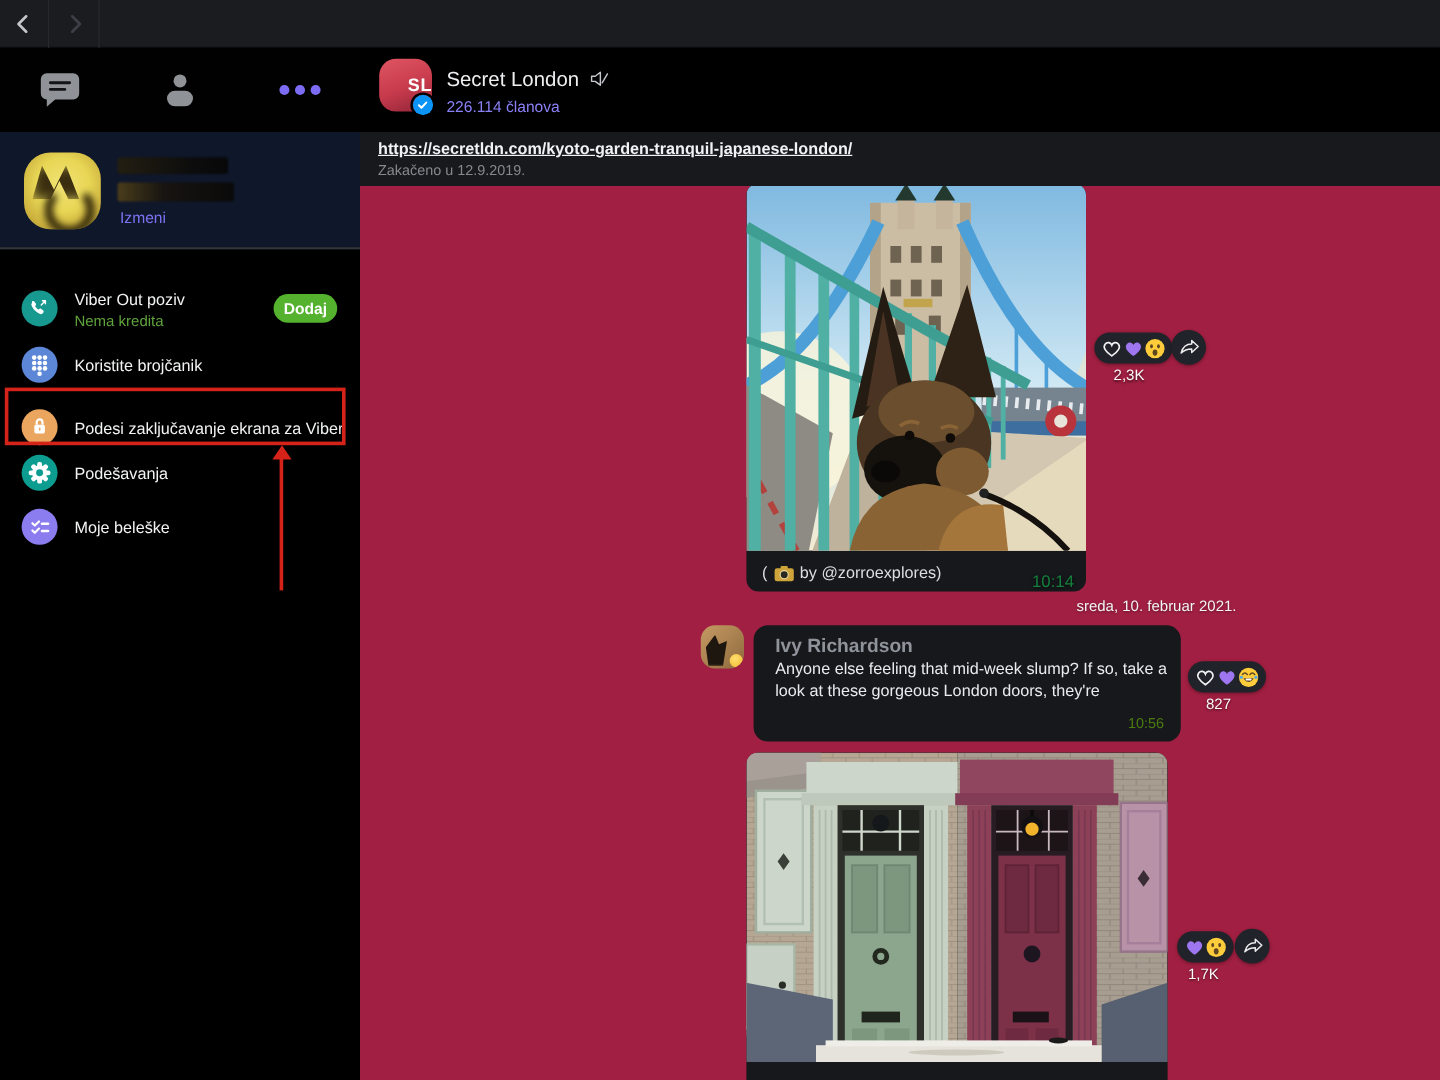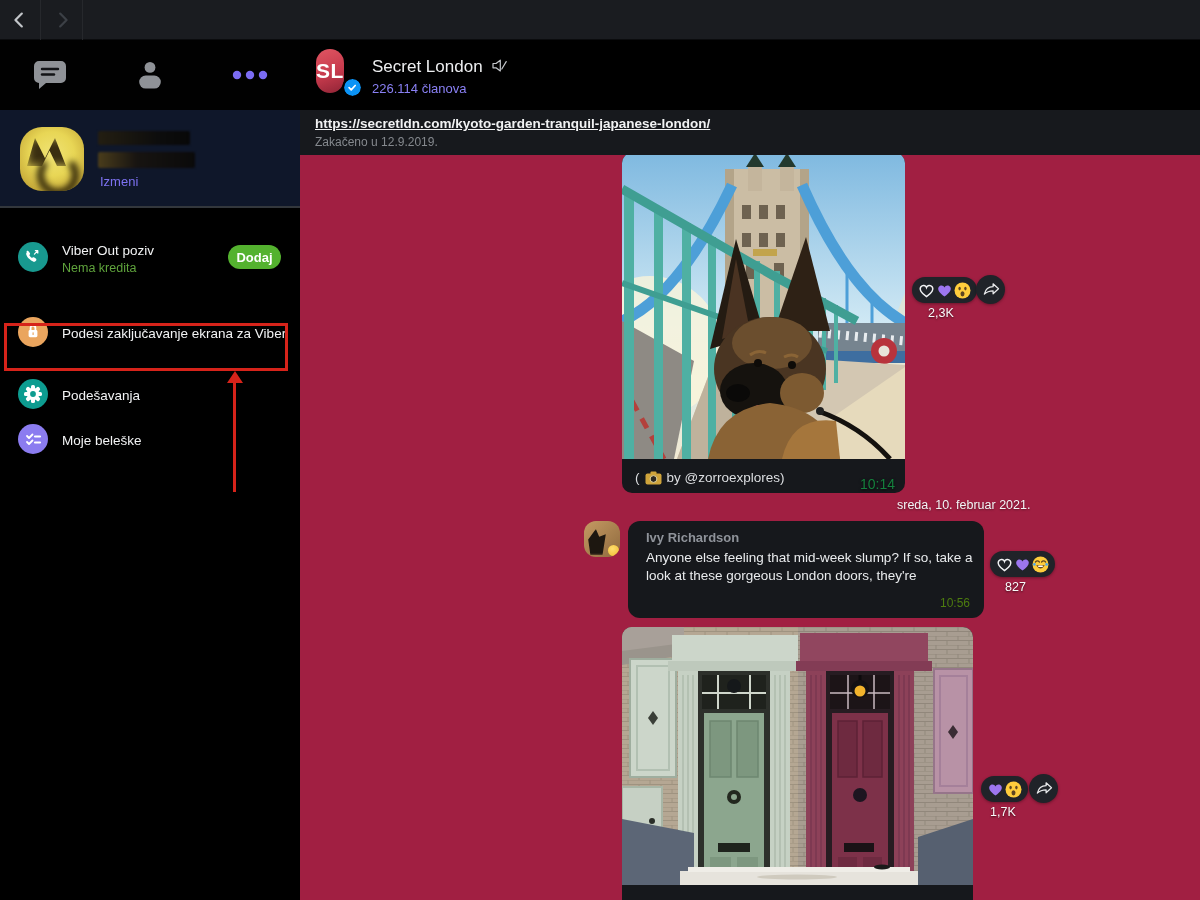--- a/index.html
+++ b/index.html
@@ -44,23 +44,23 @@
   .ic-gear{background:#0d9c90;} .ic-notes{background:#8b7cf0;} .ic-support{background:#57c56b;}
 
   
   .hl-box{position:absolute;left:4px;top:115px;width:284px;height:48px;border:3px solid #d6231a;}
   .arrow-line{position:absolute;left:233px;top:174px;width:3px;height:110px;background:#d6231a;}
   .arrow-head{position:absolute;left:227px;top:163px;width:0;height:0;
     border-left:8px solid transparent;border-right:8px solid transparent;border-bottom:12px solid #d6231a;}
 
   
   .chat-header{position:absolute;left:300px;top:40px;width:900px;height:70px;background:#000;cursor:pointer;}
-  .sl-avatar{position:absolute;left:16px;top:9px;width:28px;height:44px;border-radius:14px;
+  .sl-avatar{position:absolute;left:16px;top:9px;width:44px;height:44px;border-radius:14px;
     background:linear-gradient(160deg,#e05562 0%,#c63a4c 55%,#8f2436 100%);
-    display:flex;align-items:center;justify-content:flex-start;color:#fff;font-weight:bold;font-size:21px;letter-spacing:.5px;}
+    display:flex;align-items:center;justify-content:flex-end;color:#fff;font-weight:bold;font-size:15px;letter-spacing:.5px;}
   .verified{position:absolute;left:44px;top:39px;border-radius:50%;box-shadow:0 0 0 2px #000;}
   .chat-title{position:absolute;left:72px;top:17px;font-size:17px;color:#edeef0;display:flex;gap:7px;}
   .chat-members{position:absolute;left:72px;top:41px;font-size:13px;color:#8a80f5;}
 
   
   .chat-pinned{position:absolute;left:300px;top:110px;width:1044px;height:45px;background:#17191d;}
   .pin-link{position:absolute;left:15px;top:6px;font-size:13.5px;font-weight:bold;color:#f1f2f3;text-decoration:underline;cursor:pointer;white-space:nowrap;}
   .pin-note{position:absolute;left:15px;top:25px;font-size:12px;color:#85898e;}
 
   
@@ -73,21 +73,21 @@
   .caption-row{position:absolute;left:13px;bottom:8px;display:flex;align-items:center;gap:5px;font-size:13.5px;color:#dcdee1;}
   .date-divider{position:absolute;left:597px;top:343px;font-size:12.5px;color:#f4f4f6;text-shadow:0 1px 2px rgba(0,0,0,.4);white-space:nowrap;}
 
   .ivy-avatar{position:absolute;left:284px;top:366px;width:36px;height:36px;border-radius:12px;overflow:hidden;
     background:linear-gradient(135deg,#c59a63,#8f6a3e);cursor:pointer;}
   .ivy-avatar::before{content:"";position:absolute;left:2px;top:8px;width:22px;height:26px;background:#1d1710;
     filter:blur(1px);clip-path:polygon(20% 100%,10% 40%,45% 0,60% 30%,90% 20%,75% 100%);}
   .ivy-avatar::after{content:"";position:absolute;right:1px;bottom:1px;width:11px;height:11px;border-radius:50%;
     background:radial-gradient(circle at 40% 35%,#ffdf6e,#f0b92e);}
   .msg-ivy{left:328px;top:366px;width:356px;height:97px;border-radius:12px;overflow:visible;}
-  .ivy-name{position:absolute;left:18px;top:9px;font-size:13px;font-weight:bold;color:#8f939a;}
+  .ivy-name{position:absolute;left:18px;top:9px;font-size:16px;font-weight:bold;color:#8f939a;}
   .ivy-text{position:absolute;left:18px;top:28px;font-size:13.5px;line-height:17.5px;color:#e9ebed;}
   .ivy-line{display:block;white-space:nowrap;}
   .ivy-line3{display:flex;align-items:center;gap:4px;}
   .ivy-time{position:absolute;right:14px;bottom:8px;font-size:12px;color:#4d7c0f;}
 
   .msg-doors{left:322px;top:472px;width:351px;height:290px;cursor:pointer;}
 
   
   .rx-pill{position:absolute;height:26px;border-radius:13px;background:#202329;display:inline-flex;align-items:center;
     padding:0 6px;gap:1px;cursor:pointer;box-shadow:0 1px 3px rgba(0,0,0,.35);}
@@ -156,22 +156,41 @@
             <path d="M1.4 1 C2 .4 3 .5 3.5 1.2 l1.1 1.5 c.4 .5 .35 1.3 -.15 1.75 l-.45 .45 c.45 1 1.9 2.45 2.9 2.9 l.45 -.45 c.45 -.5 1.25 -.55 1.75 -.15 l1.5 1.1 c.7 .5 .8 1.55 .2 2.15 l-.6 .6 c-.5 .5 -1.3 .75 -2 .45 C6.7 10.9 5.1 9.85 3.9 8.65 2.7 7.45 1.65 5.85 1.05 4.2 .8 3.5 1 2.7 1.5 2.2 z" fill="#fff"></path>
             <path d="M9.2 3.9 L12.6 .5 M12.6 .5 h-2.4 M12.6 .5 v2.4" fill="none" stroke="#fff" stroke-width="1.2" stroke-linecap="round"></path>
           </g>
         </svg>
       </div>
       <span class="ml">Viber Out poziv</span>
       <span class="msub">Nema kredita</span>
       <div class="dodaj-btn">Dodaj</div>
     </div>
 
-
-    <div class="menu-row" style="top:107px">
+    <div class="menu-row" style="top:79px">
+      <div class="mi ic-dialpad">
+        <svg width="30" height="30" viewBox="0 0 30 30">
+          <g fill="#fff">
+            <circle cx="10.5" cy="9" r="1.9"></circle>
+              <circle cx="15" cy="9" r="1.9"></circle>
+              <circle cx="19.5" cy="9" r="1.9"></circle>
+            <circle cx="10.5" cy="13.5" r="1.9"></circle>
+              <circle cx="15" cy="13.5" r="1.9"></circle>
+              <circle cx="19.5" cy="13.5" r="1.9"></circle>
+            <circle cx="10.5" cy="18" r="1.9"></circle>
+              <circle cx="15" cy="18" r="1.9"></circle>
+              <circle cx="19.5" cy="18" r="1.9"></circle>
+            <circle cx="15" cy="22.5" r="1.9"></circle>
+          </g>
+        </svg>
+      </div>
+      <span class="ml">Koristite brojčanik</span>
+    </div>
+
+    <div class="menu-row" style="top:131px">
       <div class="mi ic-lock">
         <svg width="30" height="30" viewBox="0 0 30 30">
           <path d="M12.6 13 v-2.1 a2.4 2.4 0 0 1 4.8 0 V13" fill="none" stroke="#fff" stroke-width="1.8"></path>
           <rect x="10.6" y="13" width="8.8" height="7.2" rx="1.4" fill="#fff"></rect>
           <rect x="14.5" y="15.2" width="1.2" height="2.8" rx=".6" fill="#eaa55e"></rect>
         </svg>
       </div>
       <span class="ml">Podesi zaključavanje ekrana za Viber</span>
     </div>
 

